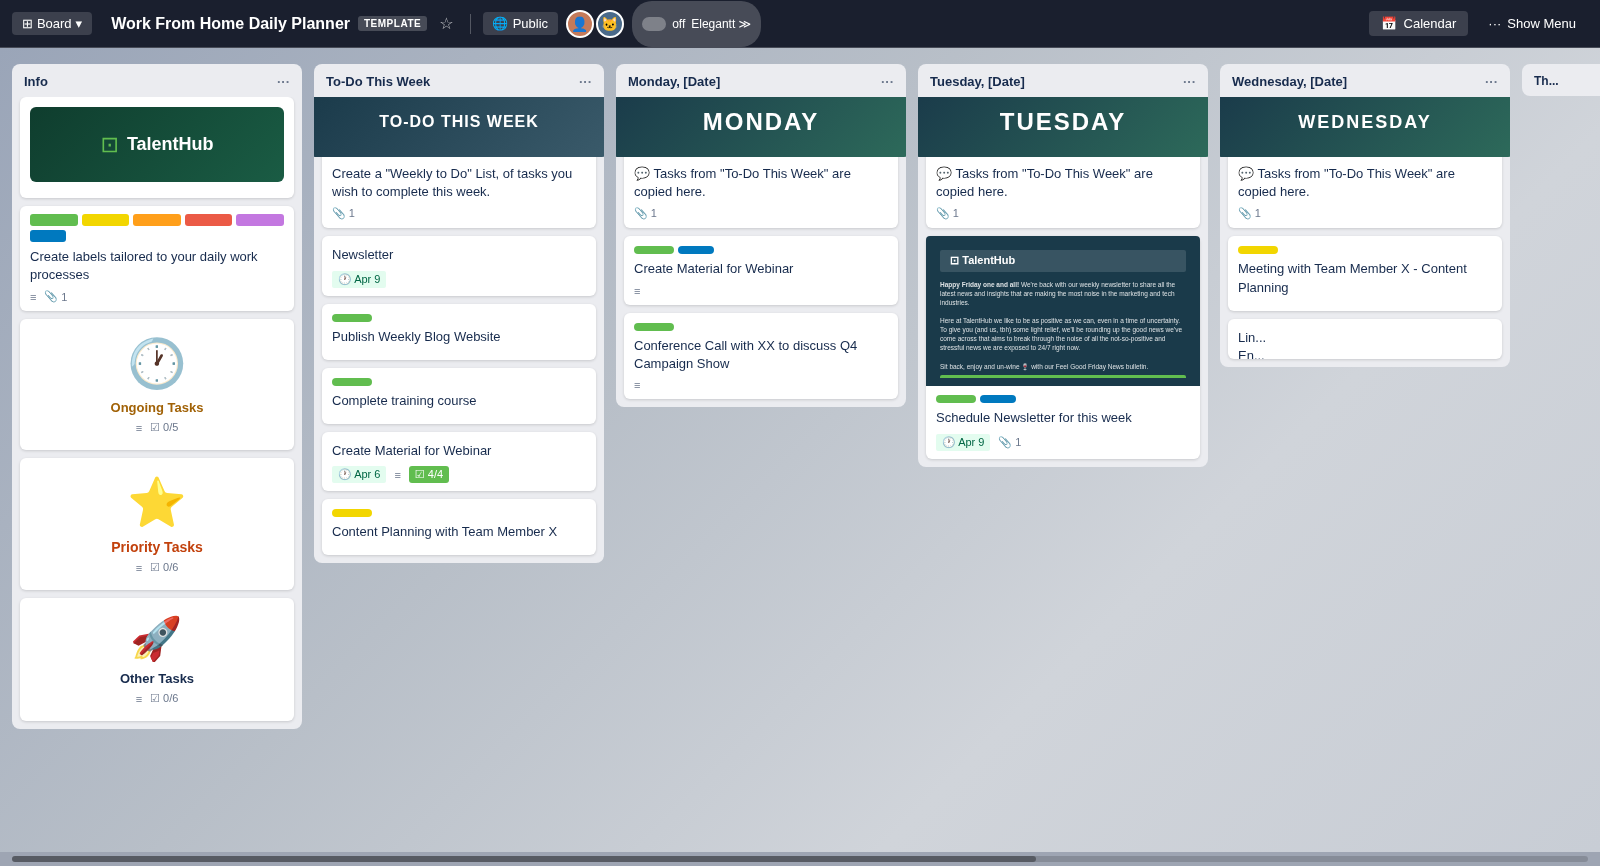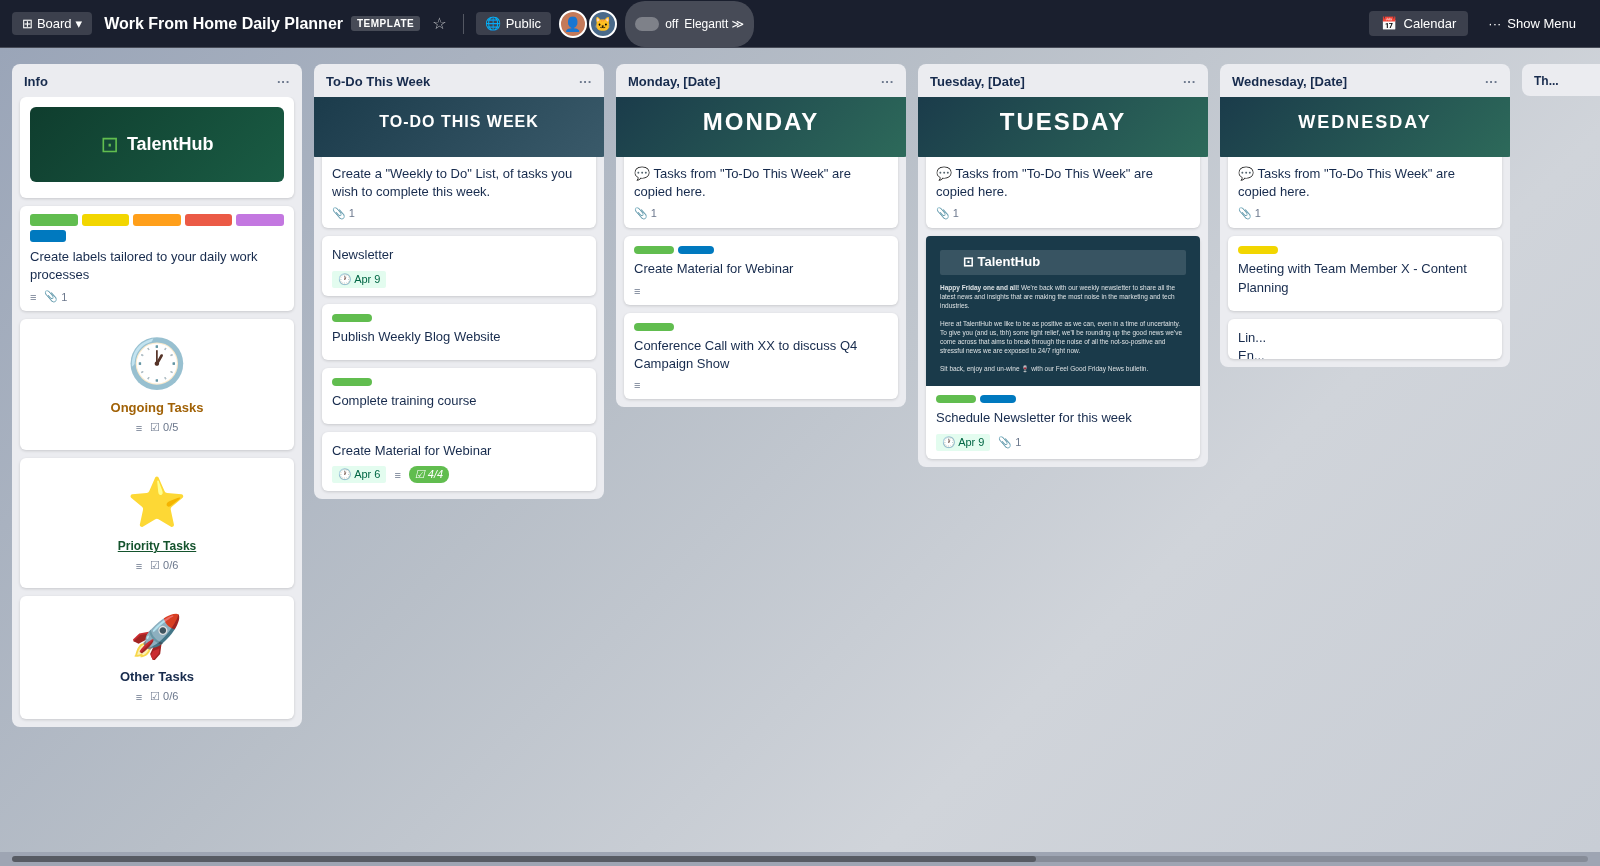--- a/index.html
+++ b/index.html
@@ -9,21 +9,21 @@
     .header {
       display: flex; align-items: center; background: rgba(255,255,255,0.15);
       backdrop-filter: blur(4px); height: 48px; padding: 0 12px; gap: 8px;
       border-bottom: 1px solid rgba(255,255,255,0.2); position: relative; z-index: 10;
       background: #1a1f2e;
     }
     .header-board-btn {
       display: flex; align-items: center; gap: 4px; background: rgba(255,255,255,0.15);
       border: none; color: #fff; padding: 4px 10px; border-radius: 4px; cursor: pointer; font-size: 13px;
     }
-    .header-title { color: #fff; font-weight: 700; font-size: 16px; margin-left: 4px; }
+    .header-title { color: #fff; font-weight: 700; font-size: 16px; margin-left: 11px; }
     .header-badge {
       background: rgba(255,255,255,0.2); color: #fff; font-size: 10px;
       padding: 2px 6px; border-radius: 3px; font-weight: 600; letter-spacing: 0.5px;
     }
     .header-icon-btn {
       background: none; border: none; color: rgba(255,255,255,0.7); cursor: pointer;
       padding: 4px; font-size: 16px; display: flex; align-items: center;
     }
     .header-visibility {
       display: flex; align-items: center; gap: 4px;
@@ -101,21 +101,21 @@
     .label-yellow { background: #f2d600; }
 
     .card-footer { display: flex; align-items: center; gap: 8px; flex-wrap: wrap; margin-top: 4px; }
     .card-meta { display: flex; align-items: center; gap: 3px; color: #6b778c; font-size: 11px; }
     .card-due {
       display: flex; align-items: center; gap: 4px; background: #e3fcef;
       color: #006644; font-size: 11px; padding: 2px 6px; border-radius: 2px; font-weight: 500;
     }
     .card-checklist {
       display: flex; align-items: center; gap: 4px; background: #61bd4f;
-      color: #fff; font-size: 11px; padding: 2px 6px; border-radius: 8px; font-weight: 500; font-style: italic;
+      color: #fff; font-size: 11px; padding: 2px 6px; border-radius: 3px; font-weight: 500;
     }
 
     
     .info-logo-card {
       background: linear-gradient(135deg, #0f3d2e 0%, #1a5c44 100%);
       border-radius: 6px; height: 75px; display: flex; align-items: center;
       justify-content: center; margin-bottom: 8px; padding: 0 10px;
     }
     .info-logo-text { color: #fff; font-weight: 700; font-size: 18px; }
     .info-logo-icon { color: #61bd4f; font-size: 22px; margin-right: 8px; }
@@ -123,21 +123,21 @@
     .clock-card {
       display: flex; flex-direction: column; align-items: center; padding: 16px 10px;
     }
     .clock-icon { font-size: 48px; color: #00c2e0; margin-bottom: 8px; }
     .clock-title { font-size: 13px; font-weight: 600; color: #a16207; }
 
     .star-card {
       display: flex; flex-direction: column; align-items: center; padding: 16px 10px;
     }
     .star-icon { font-size: 48px; color: #f6c90e; margin-bottom: 8px; }
-    .star-title { font-size: 12px; font-weight: 600; color: #14532d; text-decoration: underline; }
+    .star-title { font-size: 14px; font-weight: 600; color: #c2410c; }
 
     .rocket-card {
       display: flex; flex-direction: column; align-items: center; padding: 16px 10px;
     }
     .rocket-icon { font-size: 42px; margin-bottom: 8px; }
     .rocket-title { font-size: 13px; font-weight: 600; color: #172b4d; }
 
     .color-labels-card { padding: 8px 10px; }
     .color-row { display: flex; gap: 4px; margin-bottom: 4px; flex-wrap: wrap; }
     .color-block { height: 12px; border-radius: 3px; flex: 1; min-width: 24px; }
@@ -155,21 +155,21 @@
       min-width: 80px; max-width: 80px; flex-shrink: 0;
       background: #ebecf0; border-radius: 8px 0 0 8px;
       overflow: hidden;
     }
 
     
     .email-mock {
       background: #1a3a4a; color: #fff; font-size: 7px; padding: 6px;
       height: 100%; line-height: 1.4; overflow: hidden;
     }
-    .email-logo { background: #ffffff22; padding: 3px 23px; border-radius: 2px; margin-bottom: 8px; font-weight: 700; font-size: 13px; }
+    .email-logo { background: #ffffff22; padding: 3px 10px; border-radius: 2px; margin-bottom: 8px; font-weight: 700; font-size: 11px; }
     .email-body { font-size: 6.5px; color: rgba(255,255,255,0.85); }
     .email-btn {
       background: #61bd4f; color: #fff; text-align: center; padding: 3px;
       border-radius: 2px; margin: 4px 0; font-size: 7px; font-weight: 600;
     }
   </style>
 </head>
 <body>
 
 <header class="header">
@@ -313,20 +313,26 @@
 
       <div class="card">
         <p class="card-title">Create Material for Webinar</p>
         <div class="card-footer">
           <span class="card-due">🕐 Apr 6</span>
           <span class="card-meta">≡</span>
           <span class="card-checklist">☑ 4/4</span>
         </div>
       </div>
 
+      <div class="card">
+        <div class="card-labels">
+          <div class="label label-yellow" style="width:40px;"></div>
+        </div>
+        <p class="card-title">Content Planning with Team Member X</p>
+      </div>
     </div>
   </div>
 
   <div class="column">
     <div class="column-header">
       <span>Monday, [Date]</span>
       <span class="column-header-right">···</span>
     </div>
     <div class="column-cards">
 

